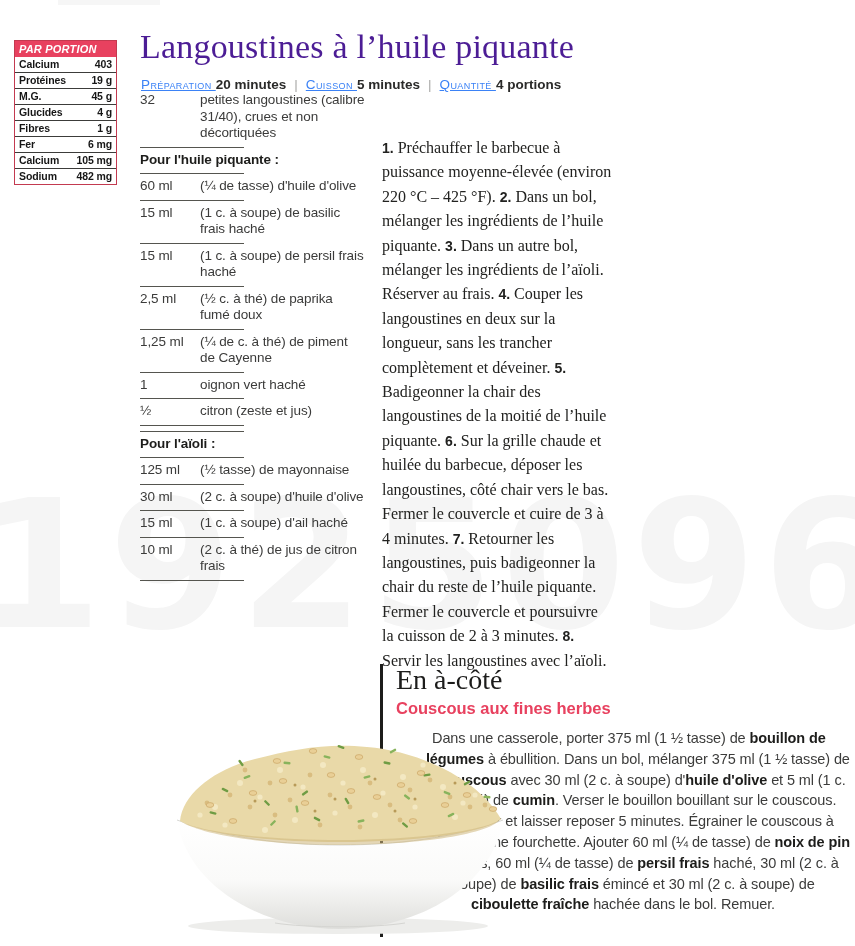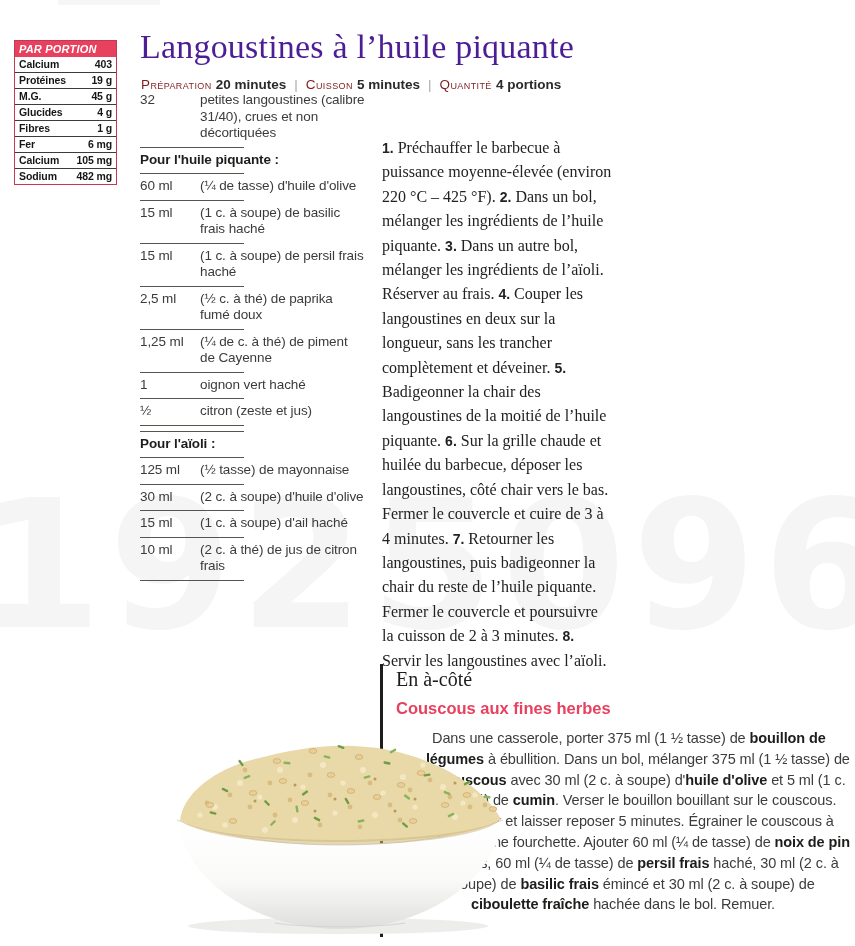--- a/index.html
+++ b/index.html
@@ -33,21 +33,21 @@
   }
   .nut-row:first-child { border-top:none; }
 
   
   .page-title {
     position:absolute; left:140px; top:28px; z-index:2;
     font-family:"Liberation Serif",serif; font-weight:400;
     font-size:34px; color:#4c1d95; letter-spacing:0.2px; white-space:nowrap;
   }
   .meta { position:absolute; left:141px; top:77px; z-index:2; font-size:13.5px; color:#2a2a29; white-space:nowrap; }
-  .meta-label { font-variant:small-caps; letter-spacing:0.4px; color:#7f1d1d; }
+  .meta-label { font-variant:small-caps; letter-spacing:0.4px; color:#3b82f6;text-decoration:underline; }
   .meta-value { font-weight:bold; }
   .meta-div { color:#a9a9a7; padding:0 8px; font-weight:400; }
 
   
   .callout {
     position:absolute; left:633px; top:27px; width:168px; height:168px; z-index:2;
     border:1.5px solid #f09aa6; border-radius:50%;
     display:flex; align-items:center; justify-content:center; text-align:center;
     font-weight:bold; font-size:14px; line-height:18.5px; color:#1d1d1b;
     padding:0 9px;
@@ -72,21 +72,21 @@
   }
   .step-num { font-family:"Liberation Sans",sans-serif; font-weight:bold; font-size:14px; }
 
   
   .side {
     position:absolute; left:380px; top:664px; width:470px; min-height:273px; z-index:1;
     border-left:3px solid #1d1d1b; padding-left:13px;
   }
   .side-heading {
     font-family:"Liberation Serif",serif; font-weight:400;
-    font-size:20px; color:#1c1c1b; line-height:31px;
+    font-size:28px; color:#1c1c1b; line-height:31px;
   }
   .side-subtitle { font-size:16.5px; font-weight:bold; color:#e8415f; margin:4px 0 10px; }
   .side-par {
     font-size:14.5px; line-height:20.8px; color:#3c3c3b; text-align:center;
     letter-spacing:-0.1px;
   }
   .side-par b { color:#1d1d1b; }
   .bowl-spacer {
     float:left; width:46px; height:200px;
     shape-outside:circle(88px at -45px 88px);

